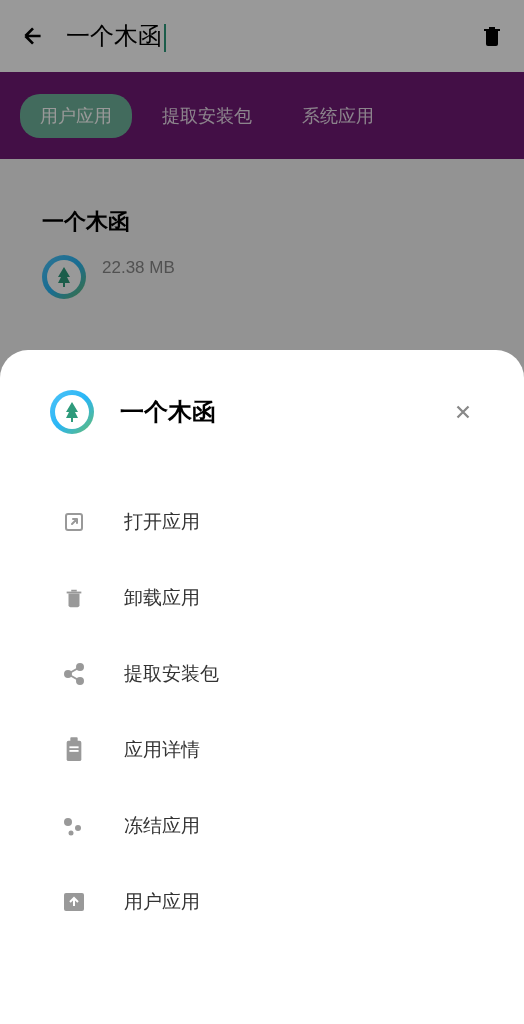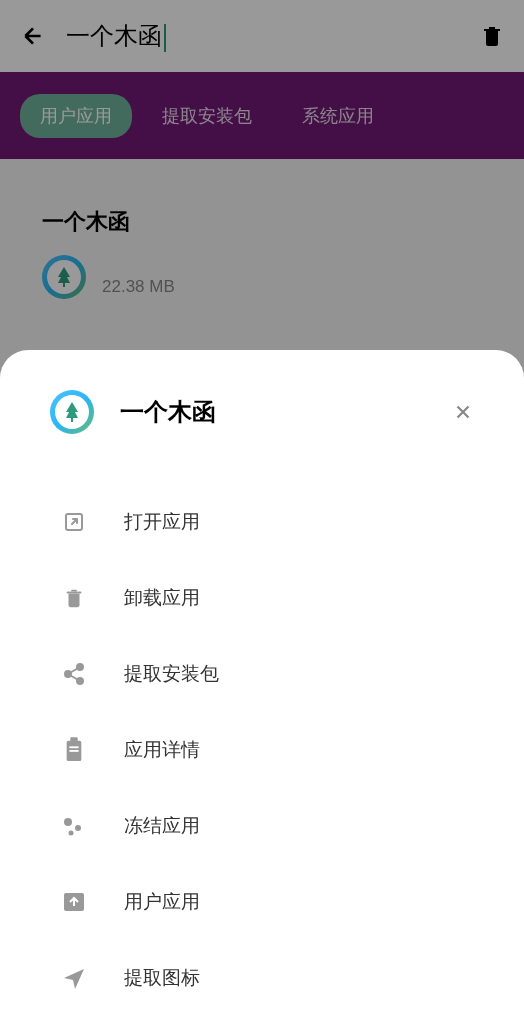--- a/index.html
+++ b/index.html
@@ -71,21 +71,21 @@
       width: 210px;
     }
     .app-card-title {
       font-size: 22px;
       font-weight: 600;
       color: #000;
       margin-bottom: 18px;
     }
     .app-card-body {
       display: flex;
-      align-items: flex-end;
+      align-items: flex-start;
       gap: 16px;
     }
     .app-icon {
       width: 44px;
       height: 44px;
       border-radius: 50%;
       background: linear-gradient(135deg, #4fc3f7 0%, #29b6f6 50%, #66bb6a 100%);
       display: flex;
       align-items: center;
       justify-content: center;
@@ -297,22 +297,14 @@
     <div class="menu-item">
       <div class="menu-icon">
         <svg width="24" height="22" viewBox="0 0 24 22" fill="#999">
           <rect x="2" y="2" width="20" height="18" rx="2"></rect>
           <path d="M8 11l4-4 4 4M12 7v8" stroke="#fff" stroke-width="2" fill="none"></path>
         </svg>
       </div>
       <div class="menu-label">用户应用</div>
     </div>
 
-    <div class="menu-item">
-      <div class="menu-icon">
-        <svg width="24" height="24" viewBox="0 0 24 24" fill="#999">
-          <path d="M2 12l20-9-9 20-2-9z"></path>
-        </svg>
-      </div>
-      <div class="menu-label">提取图标</div>
-    </div>
   </div>
 </div>
 
 </body></html>

